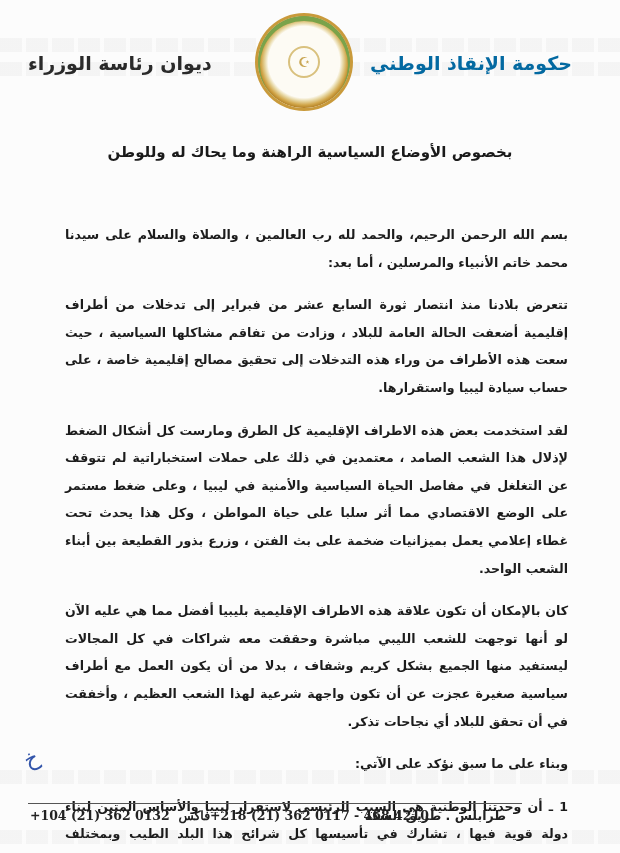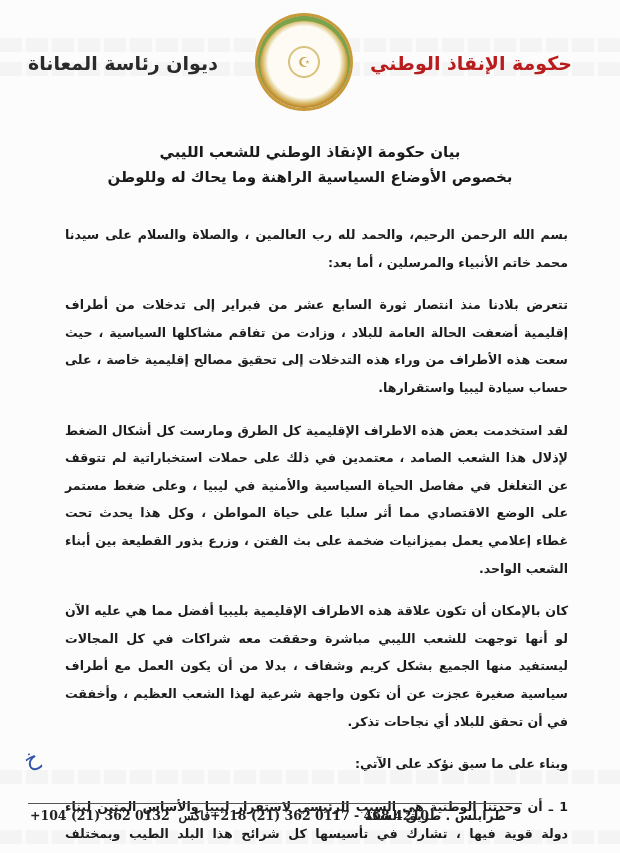--- a/index.html
+++ b/index.html
@@ -9,21 +9,21 @@
     }
     .page { position: absolute; left: 0; top: 0; width: 620px; height: 853px; background: #fcfcfc; }
     .watermark-band {
       position: absolute; left: 0; right: 0; height: 14px;
       background: repeating-linear-gradient(90deg, #f1f1f1 0 22px, #fbfbfb 22px 26px);
       opacity: 0.7;
     }
     .header { position: absolute; top: 10px; left: 0; width: 620px; height: 100px; }
     .hdr-right {
       position: absolute; right: 48px; top: 42px; direction: rtl;
-      font-size: 19px; font-weight: bold; color: #b91c1c; margin-left: 13px;
+      font-size: 19px; font-weight: bold; color: #0369a1; margin-left: 13px;
     }
     .hdr-left {
       position: absolute; left: 28px; top: 42px; direction: rtl;
       font-size: 19px; font-weight: bold; color: #2a2a2a;
     }
     .emblem {
       position: absolute; left: 258px; top: 6px; width: 92px; height: 92px;
       border-radius: 50%;
       background: radial-gradient(circle, #fdfbf4 55%, #e7d7a3 60%, #d1a64a 66%, #b8862a 70%, #f2e7c4 74%, #fff 76%);
       box-shadow: 0 0 0 3px #c99a3b, 0 3px 0 2px #7aa34a inset;
@@ -65,25 +65,24 @@
   <div class="watermark-band" style="top:62px"></div>
   <div class="watermark-band" style="top:770px"></div>
   <div class="watermark-band" style="top:830px"></div>
 
   <div class="header">
     <div class="hdr-right">حكومة الإنقاذ الوطني</div>
     <div class="emblem">
       <div class="inner"></div>
       <span class="crescent">☪</span>
     </div>
-    <div class="hdr-left">ديوان رئاسة المعاناة</div>
+    <div class="hdr-left">ديوان رئاسة الوزراء</div>
   </div>
 
   <div class="title-block">
-    <div>بيان حكومة الإنقاذ الوطني للشعب الليبي</div>
     <div>بخصوص الأوضاع السياسية الراهنة وما يحاك له وللوطن</div>
   </div>
 
   <div class="body-text">
     <p>بسم الله الرحمن الرحيم، والحمد لله رب العالمين ، والصلاة والسلام على سيدنا محمد خاتم الأنبياء والمرسلين ، أما بعد:</p>
     <p>تتعرض بلادنا منذ انتصار ثورة السابع عشر من فبراير  إلى تدخلات من أطراف إقليمية أضعفت الحالة العامة للبلاد ، وزادت من تفاقم مشاكلها السياسية ، حيث سعت هذه الأطراف من وراء هذه التدخلات إلى تحقيق مصالح إقليمية خاصة ، على حساب سيادة ليبيا واستقرارها.</p>
     <p>لقد استخدمت بعض هذه الاطراف الإقليمية كل الطرق ومارست كل أشكال الضغط لإذلال هذا الشعب الصامد ، معتمدين في ذلك على حملات استخباراتية لم تتوقف عن التغلغل في مفاصل الحياة السياسية والأمنية في ليبيا ، وعلى ضغط مستمر على الوضع الاقتصادي مما أثر سلبا على حياة  المواطن ، وكل هذا يحدث تحت غطاء إعلامي يعمل بميزانيات ضخمة على بث الفتن ، وزرع بذور القطيعة بين أبناء الشعب الواحد.</p>
     <p>كان بالإمكان أن تكون علاقة هذه الاطراف الإقليمية بليبيا أفضل مما هي عليه الآن لو أنها توجهت للشعب الليبي مباشرة وحققت معه شراكات في كل المجالات ليستفيد منها الجميع بشكل كريم وشفاف ، بدلا من أن يكون العمل مع أطراف سياسية صغيرة عجزت عن أن تكون واجهة شرعية  لهذا الشعب العظيم ، وأخفقت في أن تحقق للبلاد أي نجاحات تذكر.</p>
     <p>وبناء على ما سبق نؤكد على الآتي:</p>
     <p>1 ـ أن وحدتنا الوطنية هي السبب الرئيسي لاستقرار ليبيا والأساس المتين لبناء دولة قوية فيها ، تشارك في تأسيسها كل شرائح هذا البلد الطيب وبمختلف انتماءاتها السياسية والفكرية.</p>

